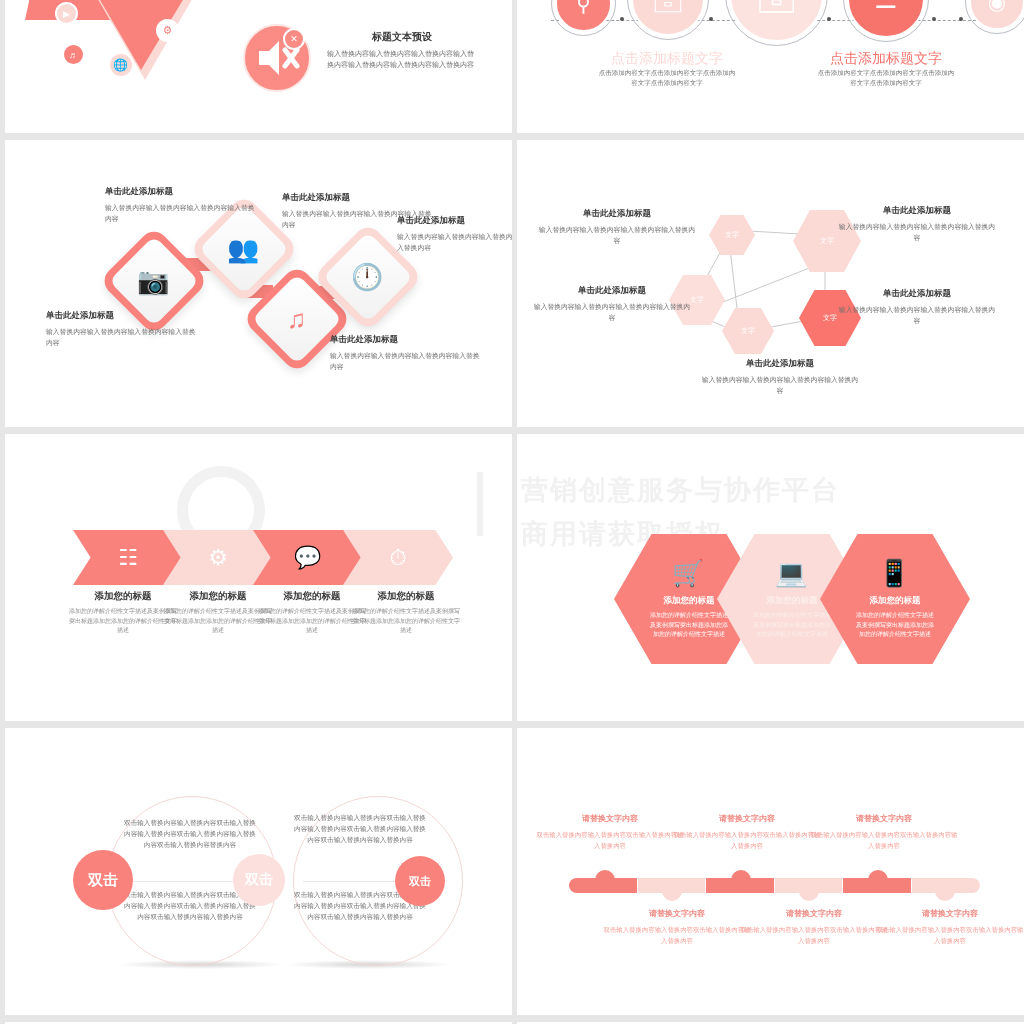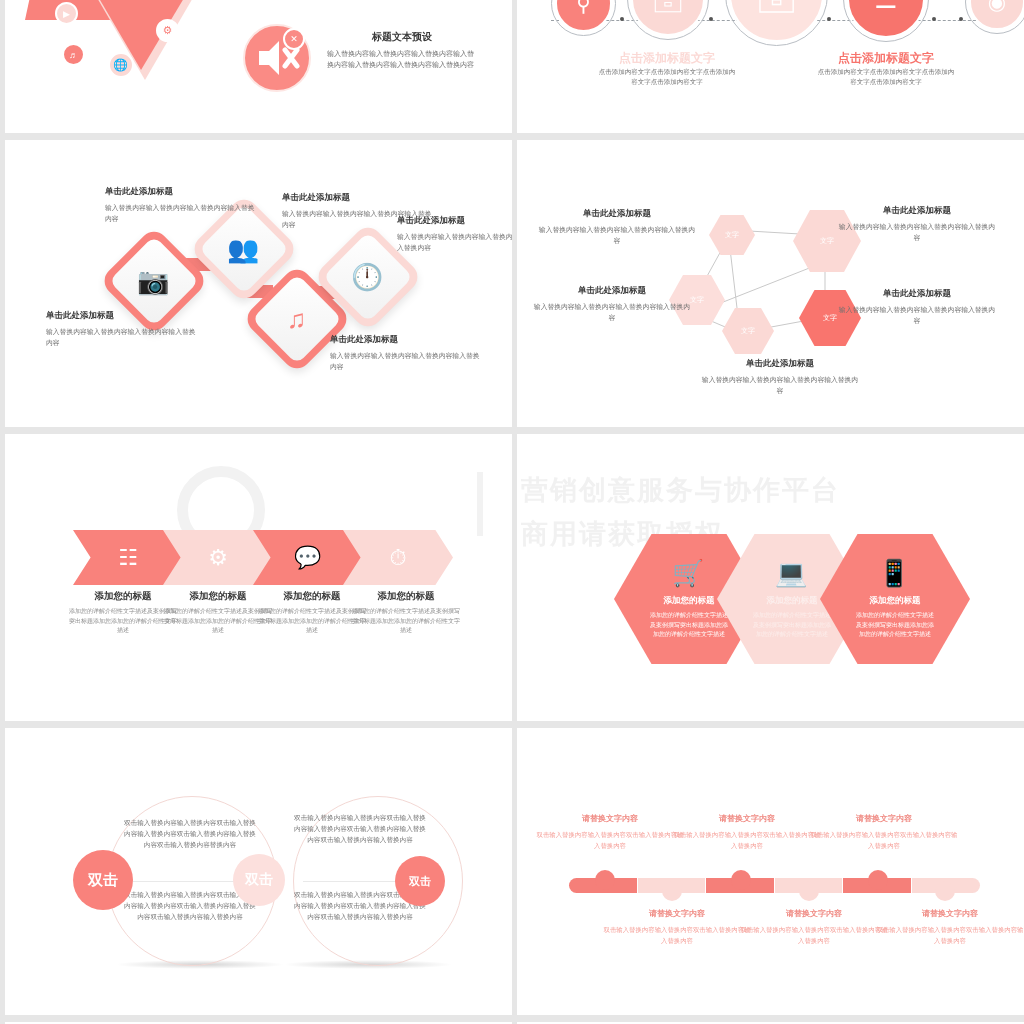--- a/index.html
+++ b/index.html
@@ -52,21 +52,21 @@
     position:absolute;left:34px;top:20px;width:450px;height:0;
     border-top:1px dashed #9aa0a6;
   }
   .dot{position:absolute;top:17px;width:4px;height:4px;border-radius:50%;background:#555;}
   .ccirc{
     position:absolute;border-radius:50%;display:flex;align-items:center;justify-content:center;
     border:2px solid #fff;box-sizing:border-box;color:#fff;
   }
   .ring{position:absolute;border-radius:50%;border:1px solid #b9bec4;box-sizing:border-box;}
   .s2cap{position:absolute;text-align:center;width:140px;}
-  .s2cap .cap-h{font-size:12px;font-weight:bold;margin-bottom:0;}
+  .s2cap .cap-h{font-size:14px;font-weight:normal;margin-bottom:0;}
   .s2cap .cap-b{font-size:6.5px;line-height:1.5;color:#6f6f6f;}
 
   
   .dia{
     position:absolute;width:78px;height:78px;border-radius:14px;
     transform:rotate(45deg);
     display:flex;align-items:center;justify-content:center;
     box-shadow:3px 3px 8px rgba(0,0,0,.10);
   }
   .dia .inner{

